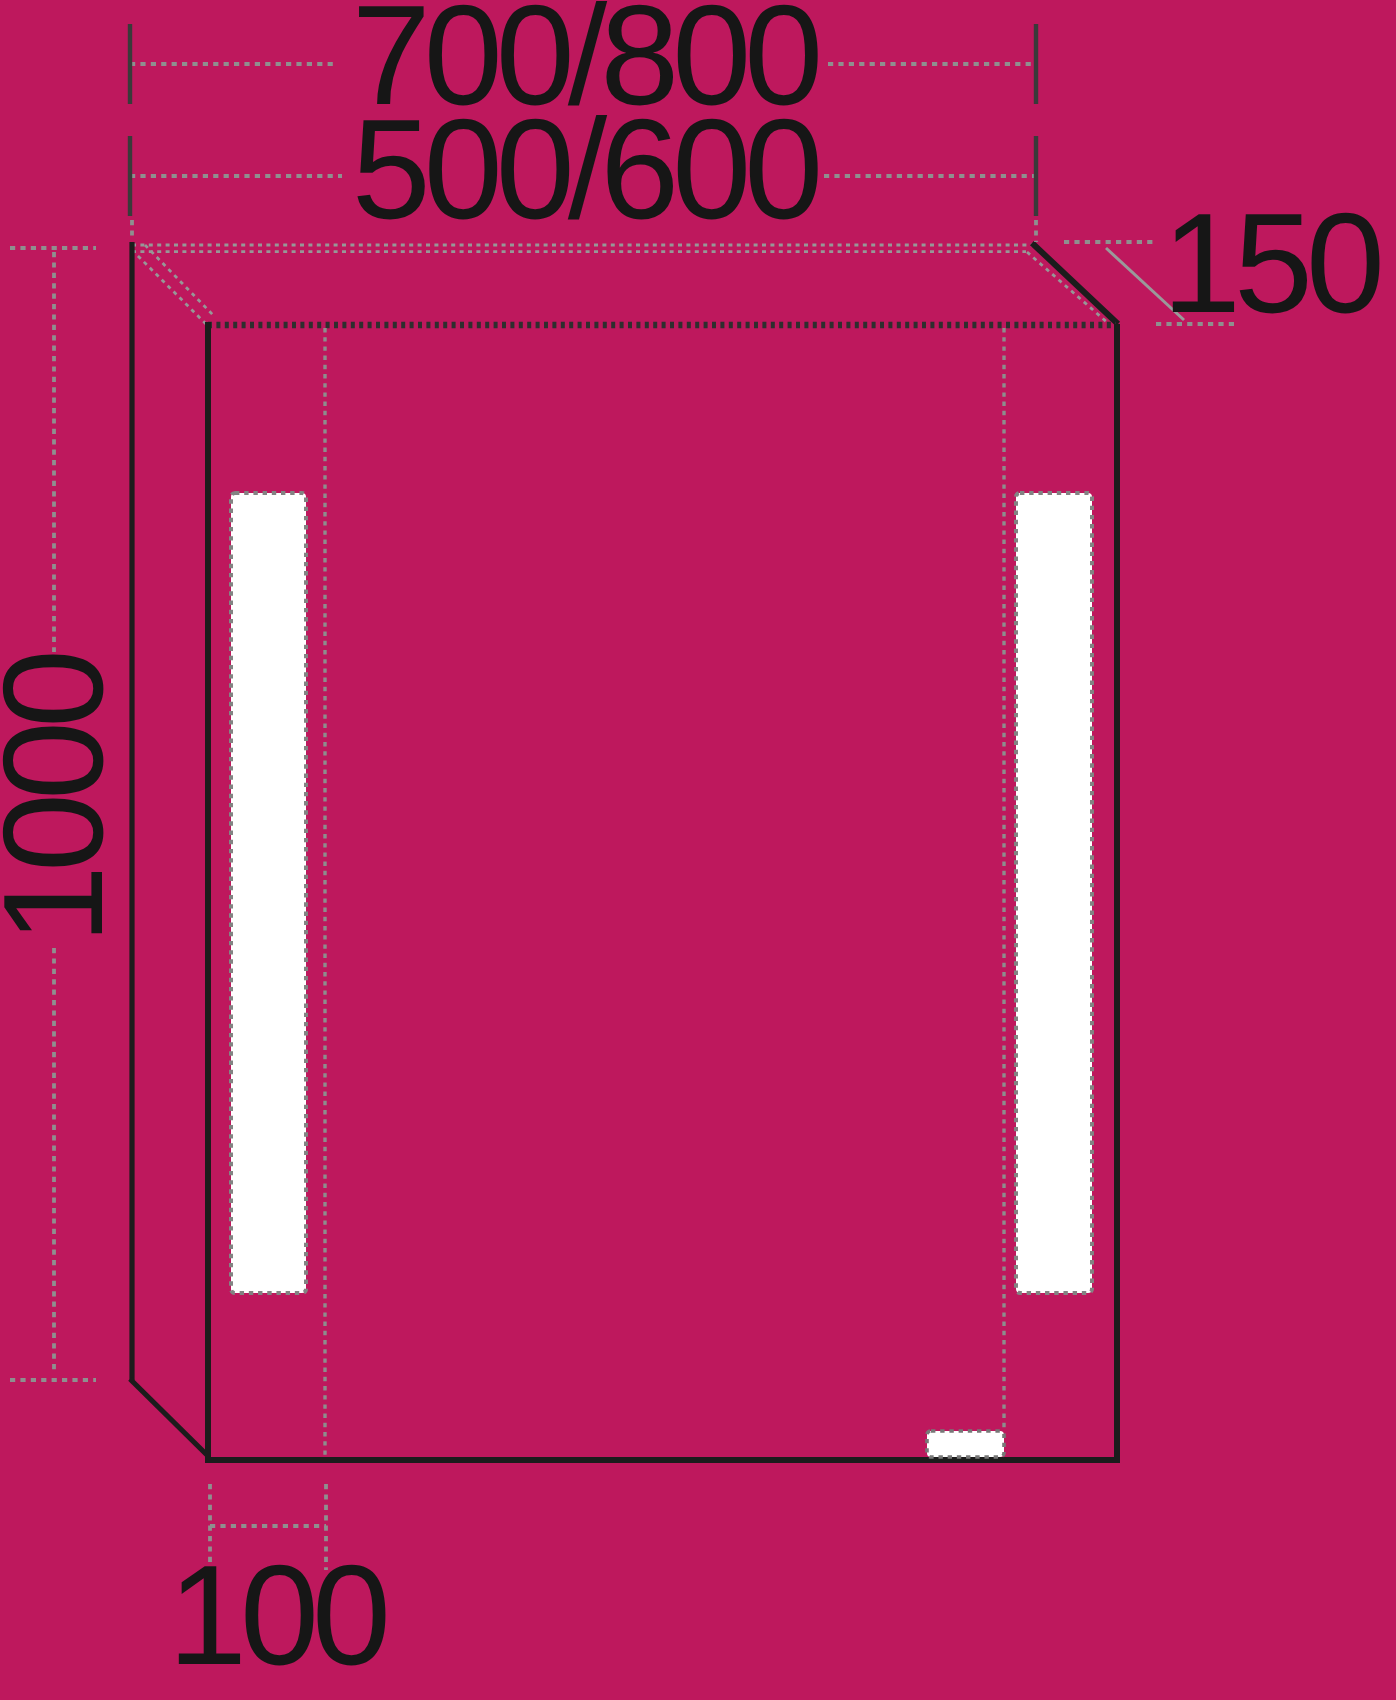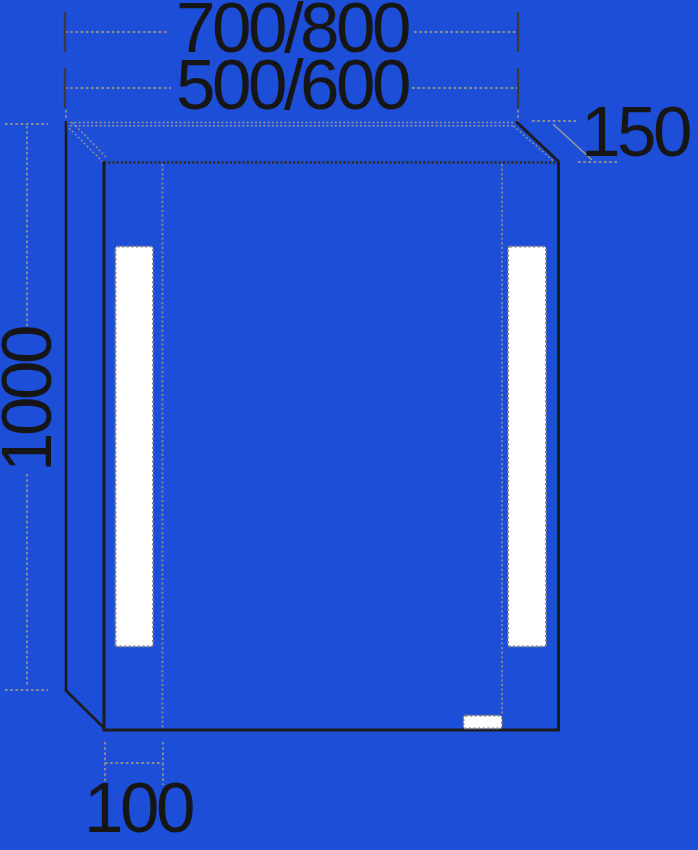--- a/index.html
+++ b/index.html
@@ -1,16 +1,16 @@
 <!DOCTYPE html>
 <html><head>
 <meta charset="utf-8">
 <style>
   html,body{margin:0;padding:0;background:#ffffff;}
-  .stage{position:relative;width:698px;height:850px;background:#1d4ed8;overflow:hidden;}
+  .stage{position:relative;width:698px;height:850px;background:#be185d;overflow:hidden;}
   svg{display:block;}
   .dim-label{
     font-family:"Liberation Sans",sans-serif;
     font-size:71px;
     letter-spacing:-3.5px;
     fill:#161616;
   }
   .solid{stroke:#1c1c1c;fill:none;}
   .solid-thick{stroke:#1c1c1c;stroke-width:3;fill:none;}
   .tick{stroke:#3a3a3a;stroke-width:2.2;fill:none;}

